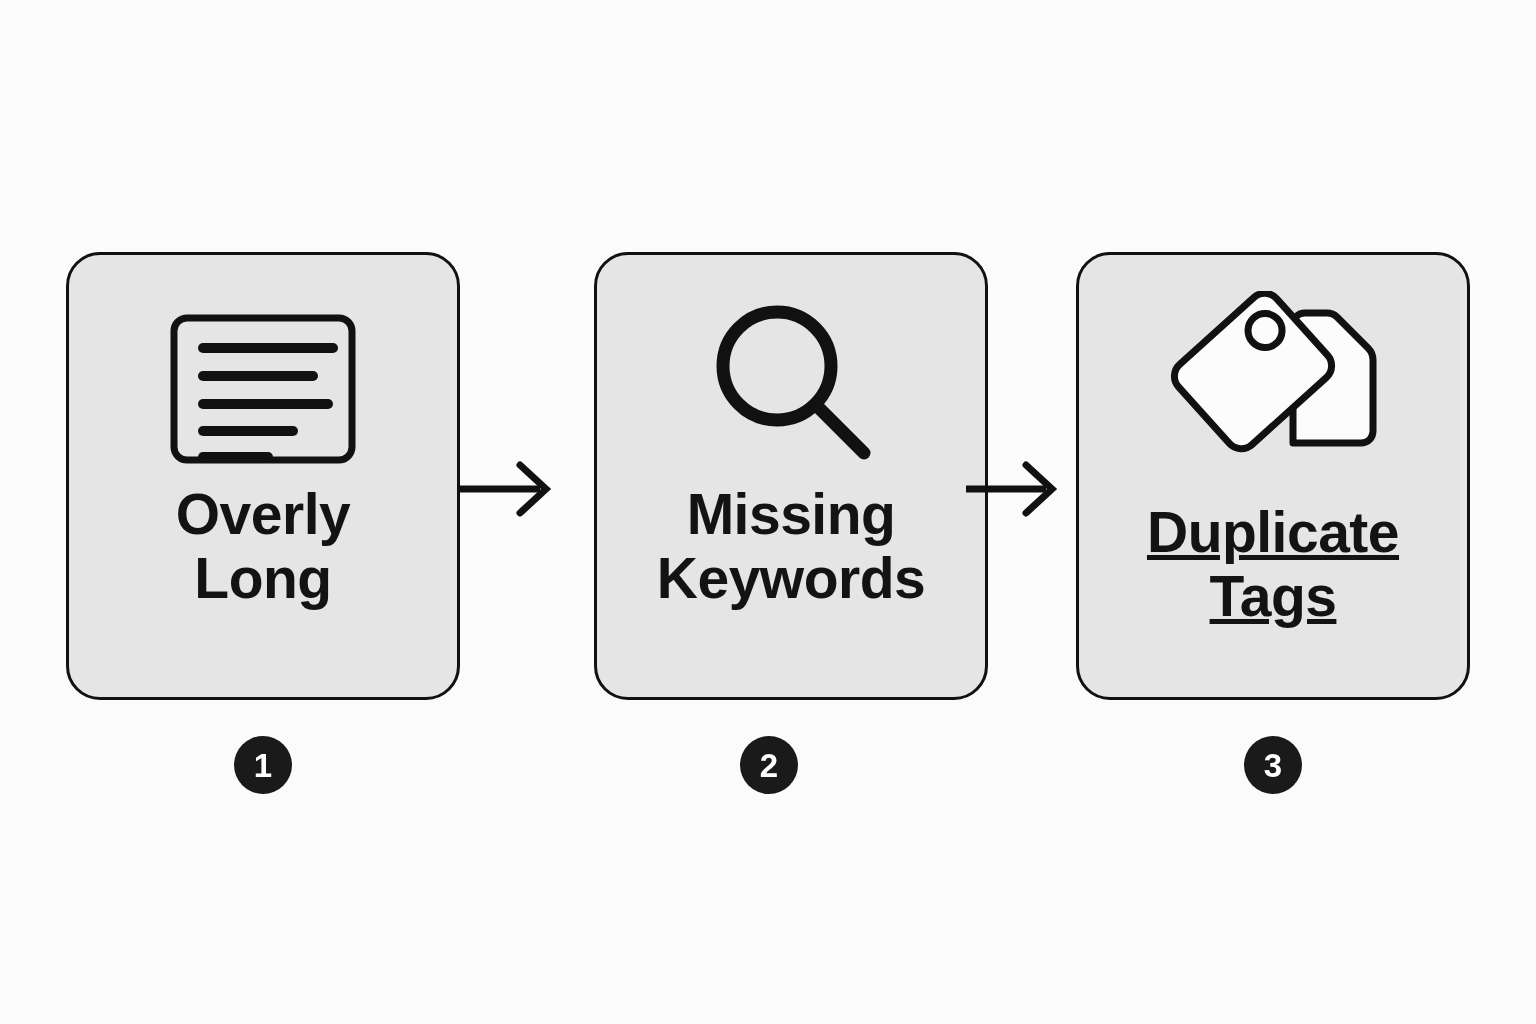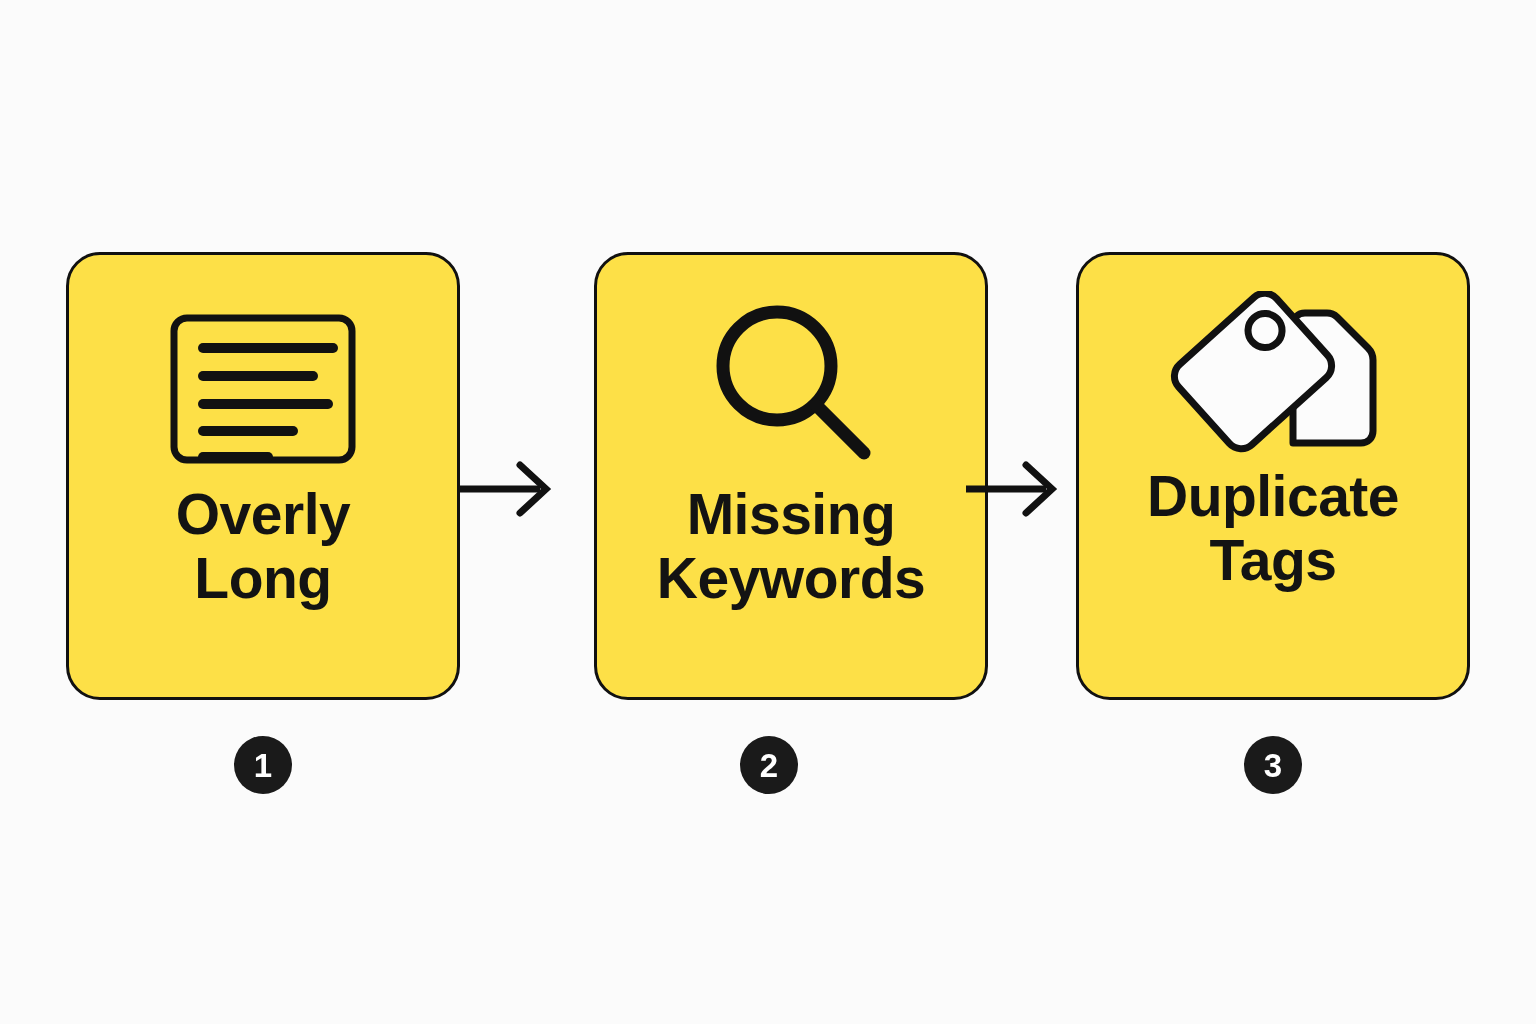--- a/index.html
+++ b/index.html
@@ -22,21 +22,21 @@
 
   
   .card {
     position: absolute;
     width: 394px;
     height: 448px;
     top: 252px;
     box-sizing: border-box;
     border: 3px solid #111111;
     border-radius: 34px;
-    background: #fde047;
+    background: #e5e5e5;
     display: flex;
     flex-direction: column;
     align-items: center;
   }
   #card-1 { left: 66px; }
   #card-2 { left: 570px; margin-left: 24px; }
   #card-3 { left: 1076px; }
 
   .card-icon {
     margin-top: 58px;
@@ -53,21 +53,21 @@
     width: 340px;
     text-align: center;
     font-size: 57px;
     line-height: 1.12;
     font-weight: 700;
     letter-spacing: -0.5px;
     color: #131313;
     white-space: pre-line;
   }
   #card-2 .card-label { margin-top: 26px; }
-  #card-3 .card-label { margin-top: 12px; }
+  #card-3 .card-label { margin-top: 48px; text-decoration: underline; }
 
   
   .arrow {
     position: absolute;
     top: 460px;
     width: 104px;
     height: 58px;
   }
   #arrow-1 { left: 458px; }
   #arrow-2 { left: 964px; }

